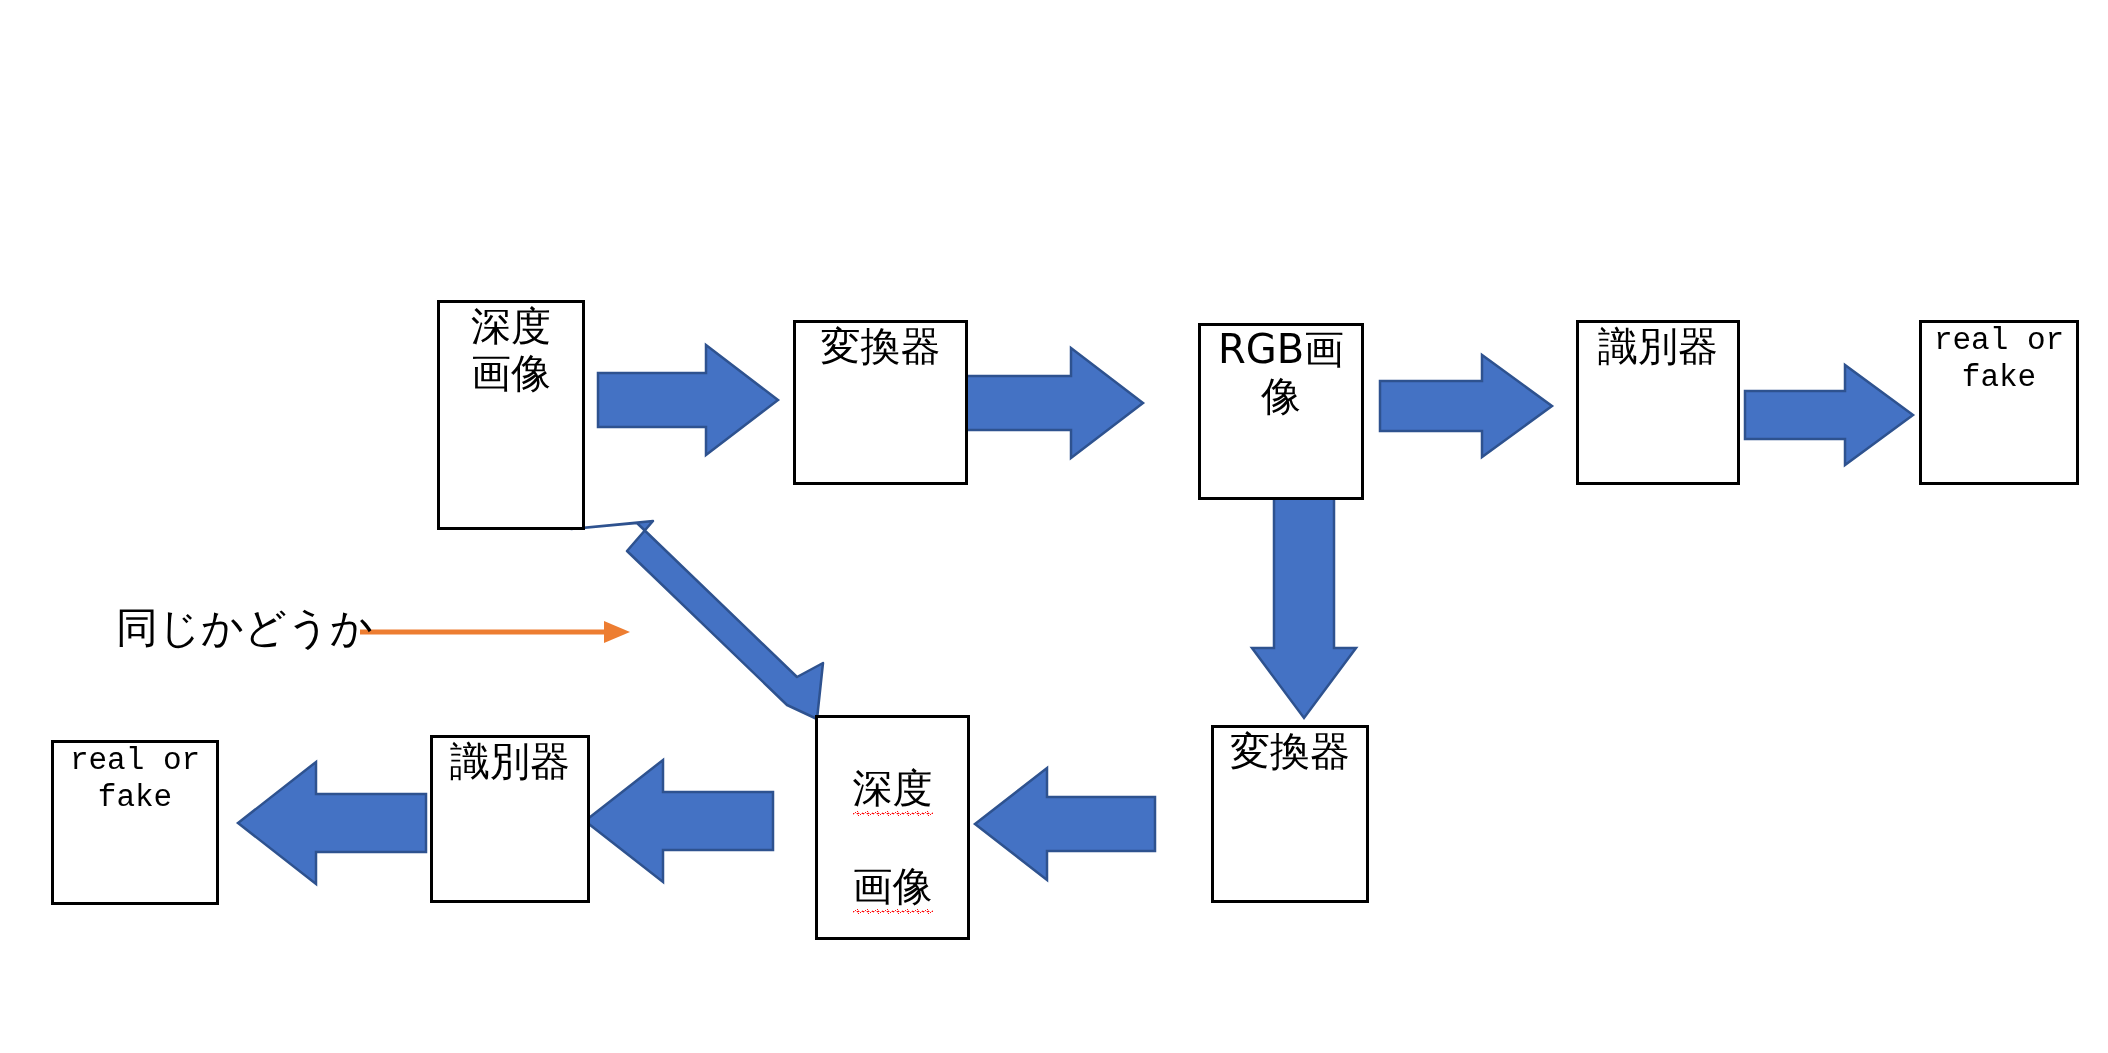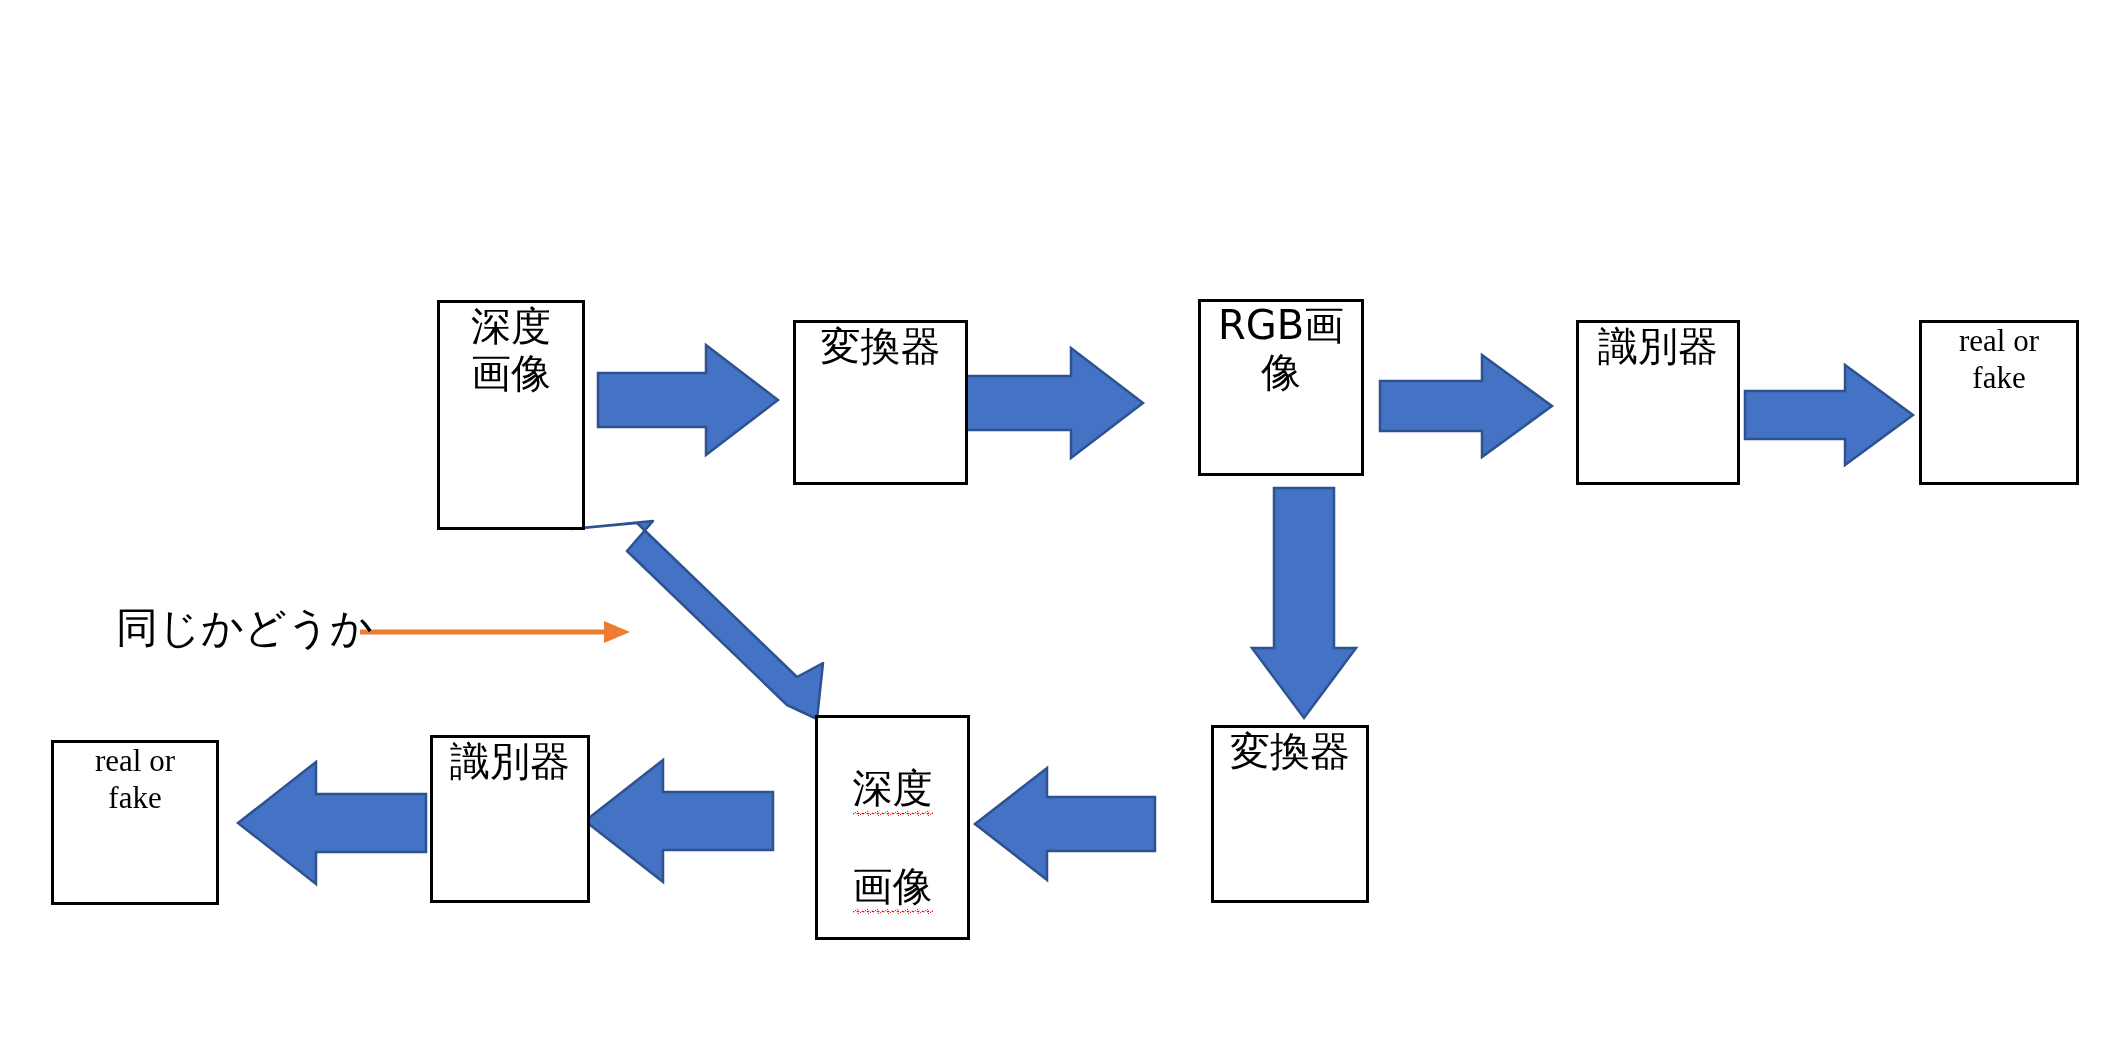--- a/index.html
+++ b/index.html
@@ -31,21 +31,21 @@
   .box .boxlabel {
     display: block;
     white-space: pre-line;
   }
   .jp {
     font-family: "DejaVu Sans", "Liberation Sans", sans-serif;
     font-size: 40px;
     letter-spacing: 0px;
   }
   .en {
-    font-family: Liberation Serif, serif;
+    font-family: Liberation Mono, monospace;
     font-size: 31px;
   }
   .spell {
     display: inline-block;
     
   }
   .spell .ln {
     display: block;
     position: relative;
     padding-bottom: 3px;
@@ -125,21 +125,21 @@
 
   <div class="box" style="left:437px; top:300px; width:148px; height:230px;">
     <span class="boxlabel jp">深度
 画像</span>
   </div>
 
   <div class="box" style="left:793px; top:320px; width:175px; height:165px;">
     <span class="boxlabel jp">変換器</span>
   </div>
 
-  <div class="box" style="left:1198px; top:299px; width:166px; height:177px;">
+  <div class="box" style="left:1198px; top:323px; width:166px; height:177px;">
     <span class="boxlabel jp">RGB画
 像</span>
   </div>
 
   <div class="box" style="left:1576px; top:320px; width:164px; height:165px;">
     <span class="boxlabel jp">識別器</span>
   </div>
 
   <div class="box" style="left:1919px; top:320px; width:160px; height:165px;">
     <span class="boxlabel en">real or

